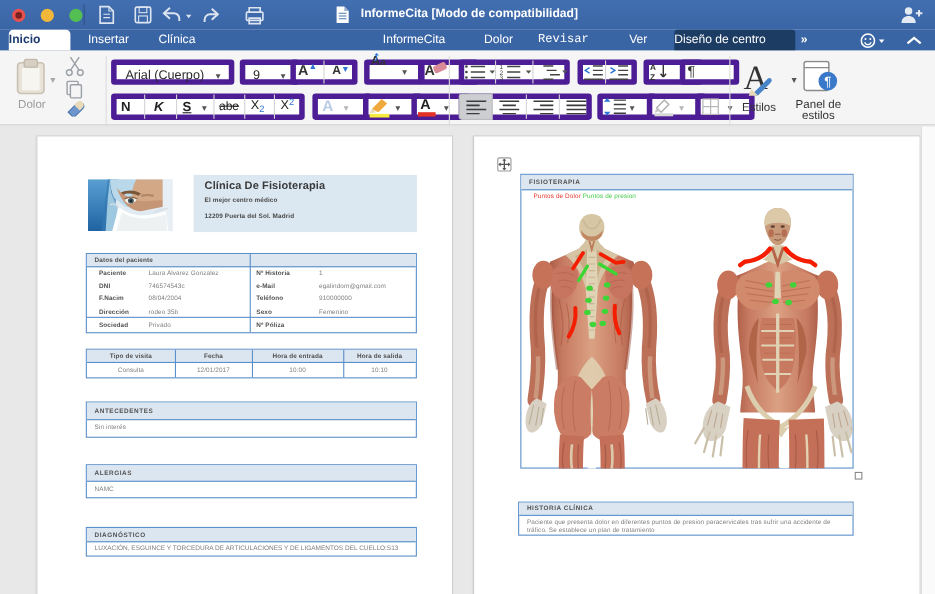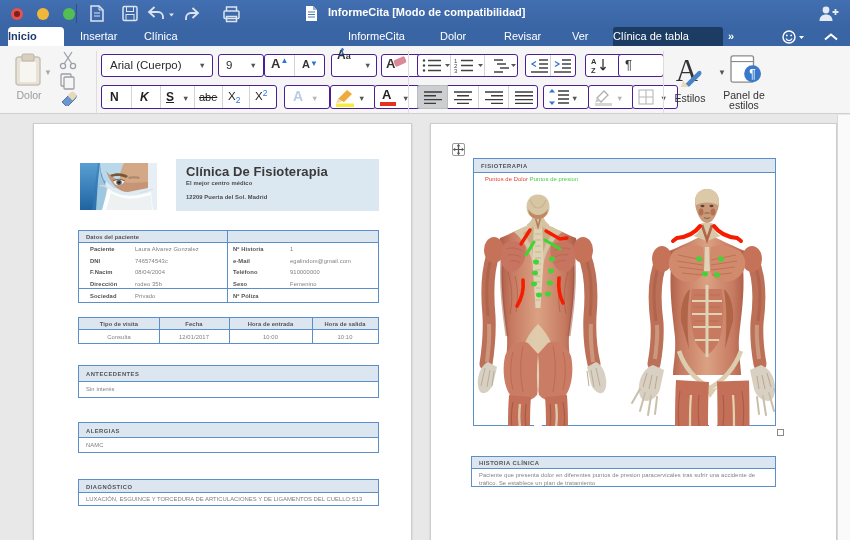--- a/index.html
+++ b/index.html
@@ -5,21 +5,21 @@
 html,body{margin:0;padding:0;}
 *{box-sizing:border-box;}
 #root{position:relative;width:850px;height:540px;overflow:hidden;font-family:"Liberation Sans",sans-serif;background:#e8e8e8;}
 .abs{position:absolute;}
 
 #titlebar{left:0;top:0;width:850px;height:27px;background:linear-gradient(#426fb1,#3a65a5);}
 .tl{width:12px;height:12px;border-radius:50%;top:8px;}
 #tabrow{left:0;top:27px;width:850px;height:19px;background:#3a65a5;}
 .tab{position:absolute;top:0;height:19px;line-height:19px;color:#fff;font-size:11px;text-align:left;}
 #ribbon{left:0;top:46px;width:850px;height:68px;background:#f5f5f6;border-bottom:1px solid #d0d0d0;}
-.btn{position:absolute;background:#fff;border:1px solid #4c1d95;border-radius:3px;padding-left:44px;}
+.btn{position:absolute;background:#fff;border:5px solid #4c1d95;border-radius:3px;padding-left:44px;}
 
 #docarea{left:0;top:115px;width:850px;height:425px;background:#e8e8e8;}
 .page{position:absolute;background:#fff;border:1px solid #cccccc;box-shadow:0 1px 2px rgba(0,0,0,0.12);}
 .tbl{position:absolute;border:1px solid #5b8fc9;}
 .thead{background:#dce6f1;border-bottom:1px solid #5b8fc9;}
 .lbl{color:#525252;font-weight:bold;}
 .val{color:#808080;}
 .tiny{font-size:5.8px;letter-spacing:0.1px;}
 </style>
 </head>
@@ -70,23 +70,23 @@
       <path d="M17.5 4 v6 M14.5 7 h6" stroke="#e3eaf4" stroke-width="1.8"></path>
     </svg>
   </div>
 
   <div id="tabrow" class="abs">
     <div class="tab" style="left:8px;width:56px;background:#fff;color:#1d3c6e;border-radius:4px 4px 0 0;font-weight:bold;">Inicio</div>
     <div class="tab" style="left:80px;width:50px;">Insertar</div>
     <div class="tab" style="left:144px;width:46px;">Clínica</div>
     <div class="tab" style="left:348px;width:76px;">InformeCita</div>
     <div class="tab" style="left:440px;width:48px;">Dolor</div>
-    <div class="tab" style="left:504px;width:52px;">Revisar</div>
+    <div class="tab" style="left:489px;width:52px;font-family:Liberation Mono, monospace;">Revisar</div>
     <div class="tab" style="left:572px;width:26px;">Ver</div>
-    <div class="tab" style="left:613px;width:110px;background:#1d3c64;border-radius:3px 3px 0 0;">Clínica de tabla</div>
+    <div class="tab" style="left:613px;width:110px;background:#1d3c64;border-radius:3px 3px 0 0;">Diseño de centro</div>
     <div class="tab" style="left:728px;width:20px;font-weight:bold;">»</div>
     <svg class="abs" style="left:782px;top:3px;" width="30" height="14" viewBox="0 0 30 14">
       <circle cx="7" cy="7" r="6" fill="none" stroke="#ffffff" stroke-width="1.4"></circle>
       <circle cx="4.8" cy="5.4" r="0.9" fill="#fff"></circle>
       <circle cx="9.2" cy="5.4" r="0.9" fill="#fff"></circle>
       <path d="M4 8.5 a3.2 3.2 0 0 0 6 0" fill="none" stroke="#fff" stroke-width="1.2"></path>
       <path d="M17 6 l5 0 l-2.5 3 z" fill="#fff"></path>
     </svg>
     <svg class="abs" style="left:823px;top:5px;" width="16" height="10" viewBox="0 0 16 10">
       <path d="M2 7.5 L8 2.5 L14 7.5" fill="none" stroke="#fff" stroke-width="2"></path>
@@ -299,21 +299,21 @@
         <path d="M48 14 c4 -1 8 -1 12 0 l-1 2 c-3 -1 -7 -1 -10 0 z" fill="#8a6848" opacity="0.5"></path>
 
         <path d="M68 0 h9 v47 h-9 z" fill="#e7eff5"></path>
 
         <path d="M22 47 l6 -22 c8 7 19 9 30 7 l13 -3 l2 18 z" fill="#fcfdfd"></path>
         <path d="M26 47 l5 -17 c9 6 21 7 31 4 l9 -2 l1 15 z" fill="#eef1f2"></path>
         <path d="M28 26 c-2 -3 -5 -4 -8 -3 M60 30 l13 -4" stroke="#d8dee2" stroke-width="1.2" fill="none"></path>
       </svg>
 
       <div class="abs" style="left:142px;top:35px;width:203px;height:52px;background:#dbe7f1;"></div>
-      <div class="abs tiny lbl" style="left:152px;top:40px;font-size:13px;color:#3a3a3a;">Clínica De Fisioterapia</div>
+      <div class="abs tiny lbl" style="left:152px;top:40px;font-size:10px;color:#3a3a3a;">Clínica De Fisioterapia</div>
       <div class="abs tiny lbl" style="left:152px;top:56px;color:#4a4a4a;">El mejor centro médico</div>
       <div class="abs tiny lbl" style="left:152px;top:70px;color:#4a4a4a;">12209 Puerta del Sol. Madrid</div>
 
       <div class="tbl" style="left:44px;top:106px;width:301px;height:73px;">
         <div class="abs thead" style="left:0;top:0;width:100%;height:12px;"></div>
         <div class="abs" style="left:148px;top:0;width:1px;height:100%;background:#5b8fc9;"></div>
         <div class="abs tiny lbl" style="left:7px;top:3px;">Datos del paciente</div>
         <div class="abs" style="left:0;top:57px;width:100%;height:1px;background:#5b8fc9;"></div>
         <div class="abs tiny lbl" style="left:11px;top:15px;">Paciente</div>
         <div class="abs tiny val" style="left:56px;top:15px;">Laura Alvarez Gonzalez</div>

